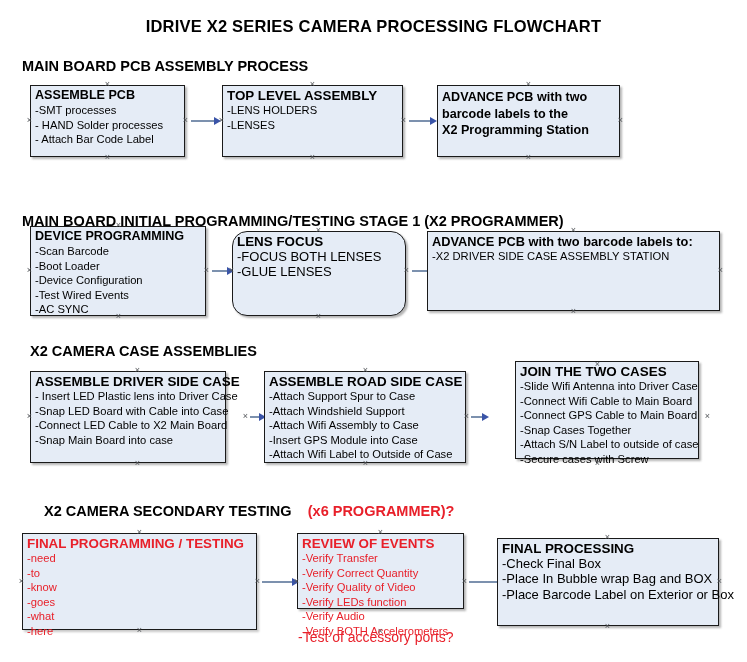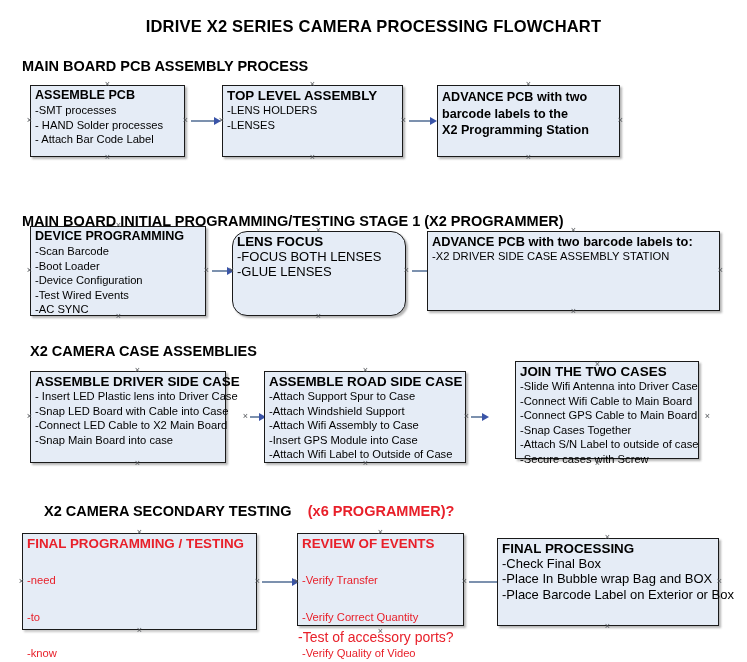--- a/index.html
+++ b/index.html
@@ -62,21 +62,21 @@
     white-space: nowrap;
     line-height: 15px;
   }
   .box.red .b-title { color: #e8202a; }
   .box .b-line {
     font-size: 11.2px;
     color: #000000;
     white-space: nowrap;
     line-height: 14.6px;
   }
-  .box.red .b-line { color: #e8202a; margin-top: 22px; }
+  .box.red .b-line { color: #e8202a; }
   .box .b-inner {
     position: absolute;
     left: 4px;
     top: 2px;
     right: 2px;
   }
   
   .box.boldbody .b-line {
     font-size: 12.6px;
     font-weight: bold;
@@ -290,21 +290,21 @@
     </div>
   </div>
   <div class="handle" style="left:136px; top:529px;"></div>
   <div class="handle" style="left:136px; top:627px;"></div>
   <div class="handle" style="left:18px; top:578px;"></div>
   <div class="handle" style="left:254px; top:578px;"></div>
 
   <div class="conn" style="left:262px; top:581px; width:31px;"></div>
   <div class="arrowhead" style="left:292px; top:577.5px;"></div>
 
-  <div class="box red bigtitle" style="left:297px; top:533px; width:167px; height:93px;">
+  <div class="box red bigtitle" style="left:297px; top:533px; width:167px; height:76px;">
     <div class="b-inner">
       <div class="b-title">REVIEW OF EVENTS</div>
       <div class="b-line">-Verify Transfer</div>
       <div class="b-line">-Verify Correct Quantity</div>
       <div class="b-line">-Verify Quality of Video</div>
       <div class="b-line">-Verify LEDs function</div>
       <div class="b-line">-Verify Audio</div>
       <div class="b-line">-Verify BOTH Accelerometers</div>
     </div>
   </div>

